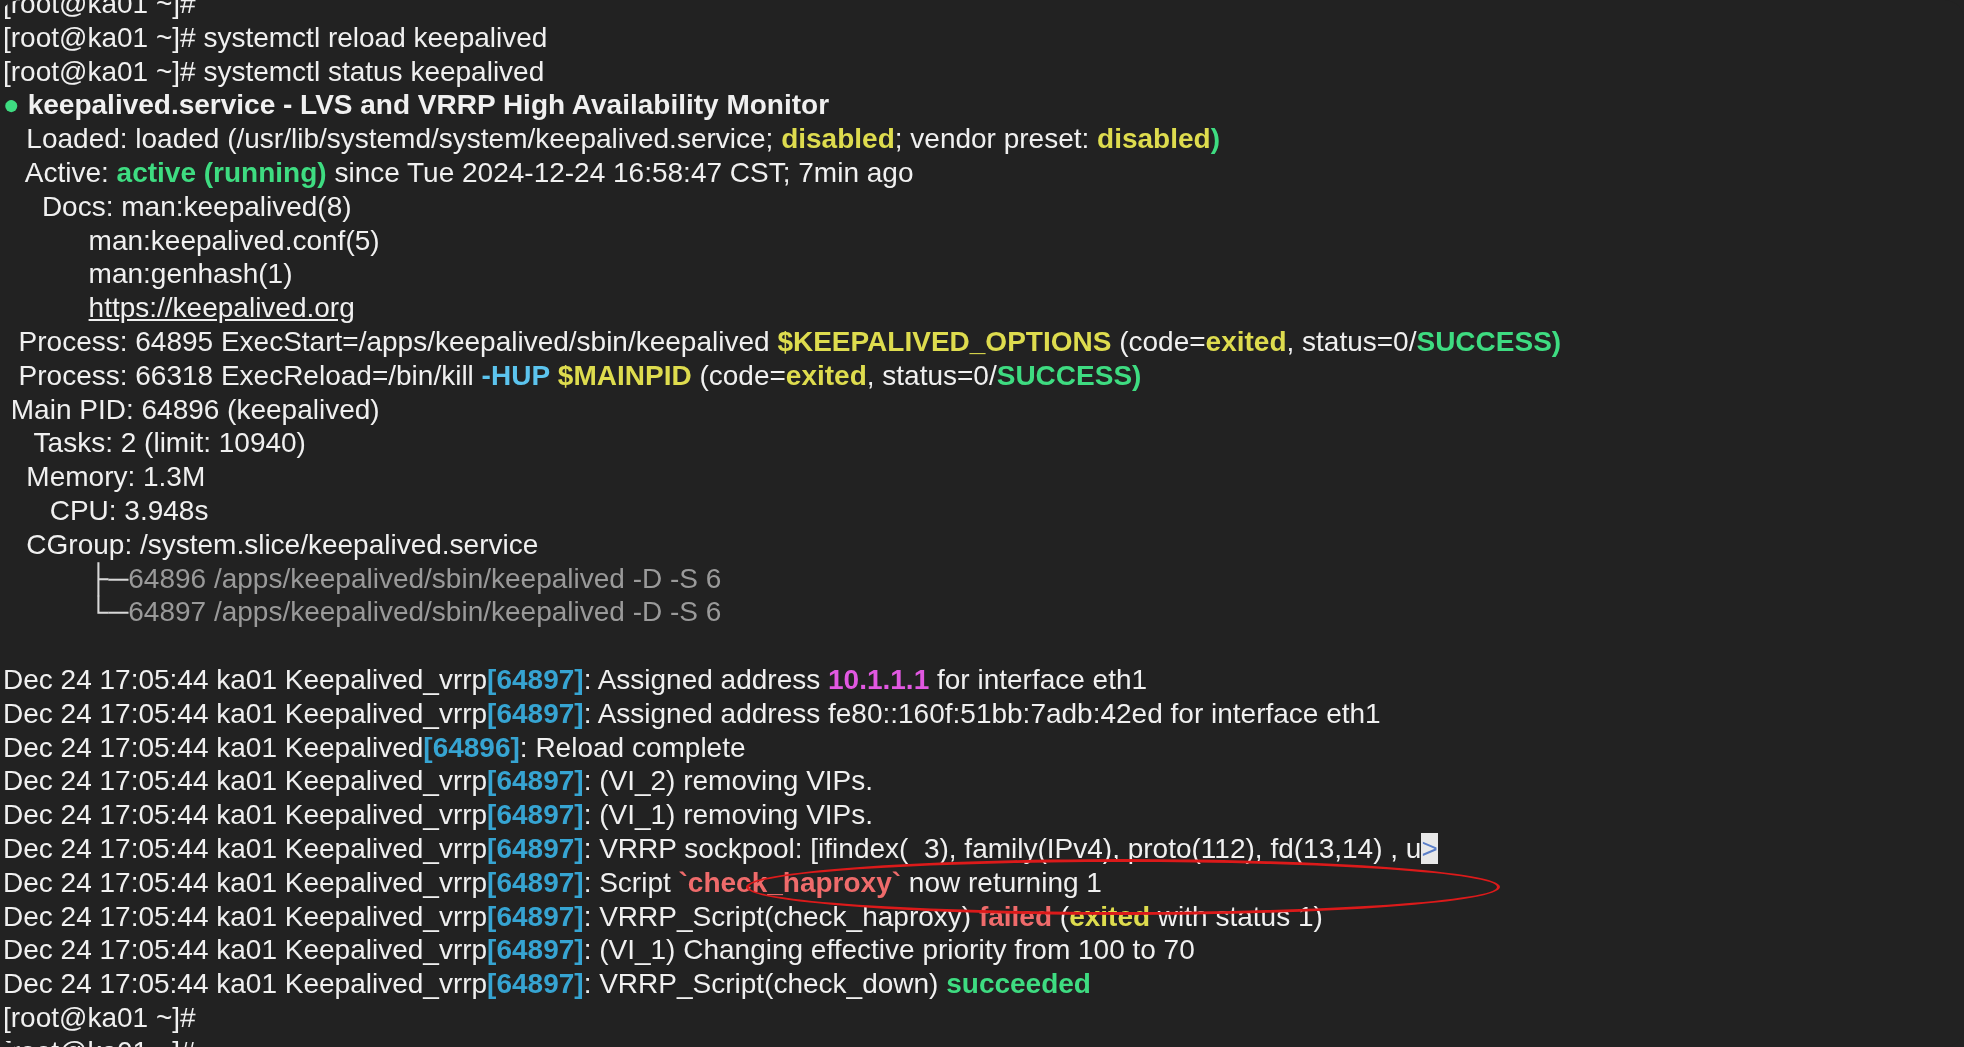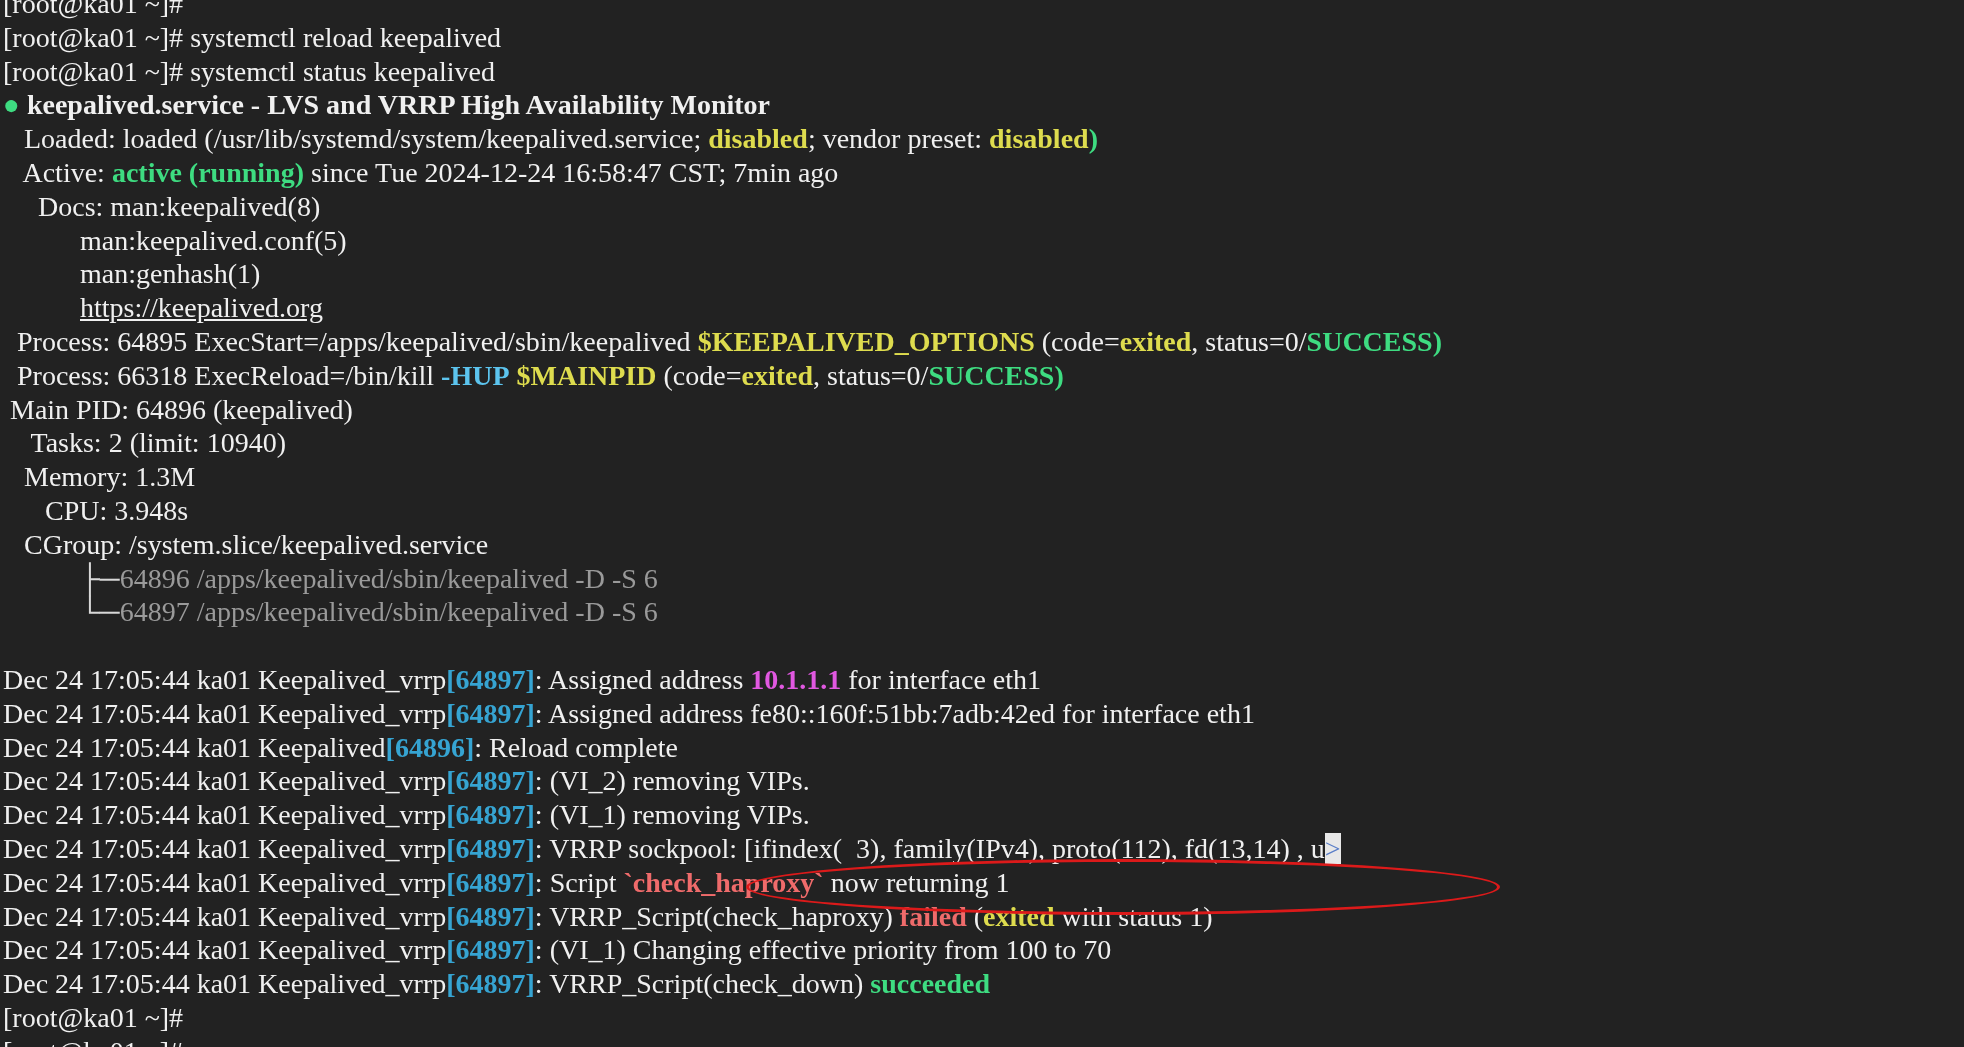--- a/index.html
+++ b/index.html
@@ -5,25 +5,26 @@
   html,body{margin:0;padding:0;}
   body{
     width:1964px;height:1047px;
     background:var(--bg,#222);
     overflow:hidden;
   }
   .terminal{
     position:relative;
     width:1964px;height:1047px;
     background:var(--bg,#222);
-    font-family:Liberation Serif, serif;
+    font-family:Liberation Sans, sans-serif;
     font-size:28px;
     line-height:33.8px;
     color:var(--fg,#f0f0f0);
     overflow:hidden;
+    border-radius:20px;
   }
   .lines{
     position:absolute;
     left:3px;top:-13px;right:0;
     white-space:pre;
   }
   .line{height:33.8px;}
   .seg{white-space:pre;}
   .seg.b{font-weight:bold;}
   .c-fg{color:var(--fg);}

